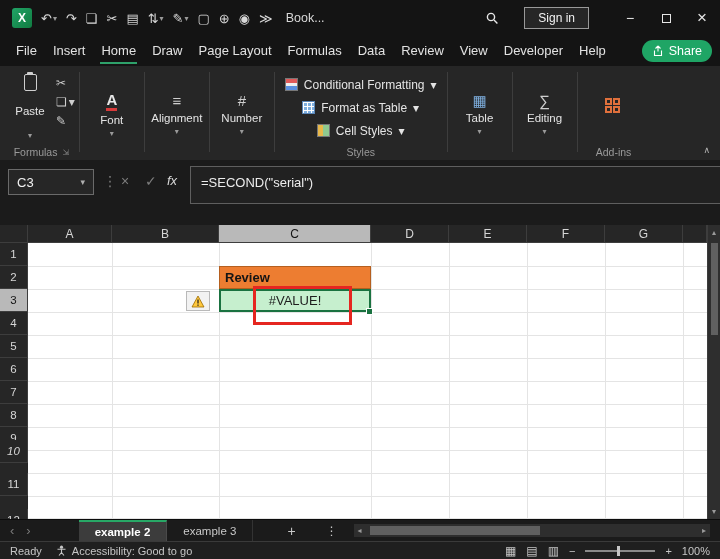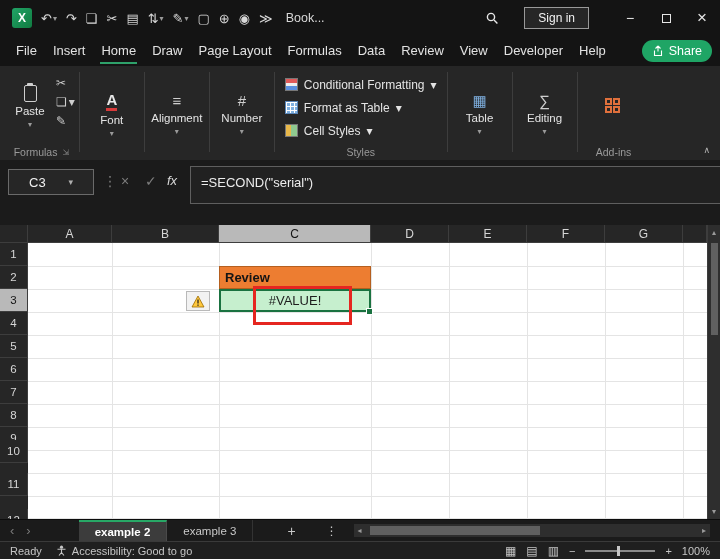--- a/index.html
+++ b/index.html
@@ -24,42 +24,42 @@
   .mtab.active::after { content:""; position:absolute; left:7px; right:7px; bottom:2px; height:2px; background:#2ea16a; }
   .share { margin-left:auto; background:#1fa565; border-radius:11px; height:22px; display:flex; align-items:center; gap:5px; padding:0 10px; color:#fff; font-size:12.5px; }
 
   
   .ribbon { position:absolute; top:66px; left:0; width:720px; height:94px; background:#262626; display:flex; align-items:stretch; padding:3px 6px 0 8px; }
   .vdiv { width:1px; background:#3d3d3d; margin:3px 4px 8px; }
   .rgroup { display:flex; flex-direction:column; }
   .rg-body { flex:1; display:flex; }
   .rg-label { height:16px; font-size:10.5px; color:#9a9a9a; display:flex; align-items:center; justify-content:center; gap:5px; }
   .launcher { font-size:8px; color:#8a8a8a; }
-  .bigbtn { width:44px; display:flex; flex-direction:column; align-items:center; justify-content:center; gap:3px; color:#e4e4e4; font-size:11.5px; }
+  .bigbtn { width:44px; display:flex; flex-direction:column; align-items:center; justify-content:center; gap:14px; color:#e4e4e4; font-size:11.5px; }
   .collapsed { width:56px; height:100%; display:flex; flex-direction:column; align-items:center; justify-content:center; gap:3px; color:#e4e4e4; font-size:11.5px; }
   .collapsed .caret, .bigbtn .caret { font-size:8px; color:#9a9a9a; }
   .ico-clip { width:13px; height:17px; border:1.5px solid #cfcfcf; border-radius:2px; position:relative; }
   .ico-clip::before { content:""; position:absolute; top:-3px; left:2.5px; width:6px; height:3px; background:#cfcfcf; border-radius:1px; }
   .ico-font { font-size:15px; font-weight:bold; color:#e8e8e8; border-bottom:3px solid #d83b3b; line-height:16px; }
   .ico-g { font-size:15px; color:#cfcfcf; line-height:16px; }
   .ico-g.blue { color:#7fb0e0; }
   .clip-col { display:flex; flex-direction:column; gap:7px; padding:8px 0 0 4px; }
   .sbtn { font-size:12px; color:#cfcfcf; display:flex; gap:2px; align-items:center; line-height:12px; }
-  .styles-col { display:flex; flex-direction:column; justify-content:flex-start; padding-top:4px; }
+  .styles-col { display:flex; flex-direction:column; justify-content:flex-start; padding-top:4px;align-items:center; }
   .styleitem { display:flex; align-items:center; gap:6px; height:23px; font-size:12px; color:#e4e4e4; padding:0 6px; white-space:nowrap; }
   .ico-cf { width:13px; height:13px; border:1px solid #777; background:linear-gradient(180deg,#e05a5a 0 34%,#efefef 34% 67%,#5a8fe0 67%); }
   .ico-tbl { width:13px; height:13px; border:1px solid #5a86b8; background-color:#7fb0e0; background-image:linear-gradient(#fff 1px, transparent 1px),linear-gradient(90deg,#fff 1px, transparent 1px); background-size:4px 4px; }
   .ico-cs { width:13px; height:13px; border:1px solid #777; background:linear-gradient(90deg,#e8b84a 0 50%,#8fc98f 50%); }
   .ico-addins { width:17px; height:17px; display:grid; grid-template-columns:7px 7px; grid-template-rows:7px 7px; gap:1px; }
   .ico-addins span { border:2px solid #e0703c; }
   .rib-collapse { position:absolute; top:145px; right:10px; color:#b0b0b0; font-size:9px; }
 
   
   .formulabar { position:absolute; top:160px; left:0; width:720px; height:65px; background:#1b1b1b; }
-  .namebox { position:absolute; left:8px; top:9px; width:86px; height:26px; background:#262626; border:1px solid #6a6a6a; display:flex; align-items:center; justify-content:space-between; padding:0 20px; color:#f0f0f0; font-size:13px; }
+  .namebox { position:absolute; left:8px; top:9px; width:86px; height:26px; background:#262626; border:1px solid #6a6a6a; display:flex; align-items:center; justify-content:space-between; padding:0 8px; color:#f0f0f0; font-size:13px; }
   .namebox .caret { font-size:9px; color:#b0b0b0; }
   .fbi { position:absolute; top:13px; font-size:14px; color:#7d7d7d; }
   .fb-fx { font-style:italic; color:#d8d8d8; font-size:13px; }
   .formula-input { position:absolute; left:190px; top:6px; width:530px; height:38px; background:#212121; border:1px solid #5f5f5f; border-right:none; color:#ececec; font-size:13px; padding:8px 10px; white-space:nowrap; }
 
   
   .grid { position:absolute; top:225px; left:0; width:707px; height:294px; background:#262626; }
   .grid-white { position:absolute; left:28px; top:18px; right:0; bottom:0; background:#fff; }
   .ch { position:absolute; top:0; height:18px; display:flex; align-items:center; justify-content:center; font-size:12px; color:#d6d6d6; border-right:1px solid #3d3d3d; border-bottom:1px solid #3d3d3d; background:#262626; }
   .ch.sel, .rh.sel { background:#b9b9b9; color:#141414; }
@@ -301,21 +301,21 @@
 
     <div class="rh" style="top:18px;">1</div>
     <div class="rh" style="top:41px;">2</div>
     <div class="rh sel" style="top:64px;">3</div>
     <div class="rh" style="top:87px;">4</div>
     <div class="rh" style="top:110px;">5</div>
     <div class="rh" style="top:133px;">6</div>
     <div class="rh" style="top:156px;">7</div>
     <div class="rh" style="top:179px;">8</div>
     <div class="rh" style="top:202px;">9</div>
-    <div class="rh" style="top:215px;">10</div>
+    <div class="rh" style="top:215px;font-style:italic;">10</div>
     <div class="rh" style="top:248px;">11</div>
     <div class="rh" style="top:284px;">12</div>
 
     <div>
       <div class="gv" style="left:112px;"></div>
       <div class="gv" style="left:219px;"></div>
       <div class="gv" style="left:371px;"></div>
       <div class="gv" style="left:449px;"></div>
       <div class="gv" style="left:527px;"></div>
       <div class="gv" style="left:605px;"></div>

